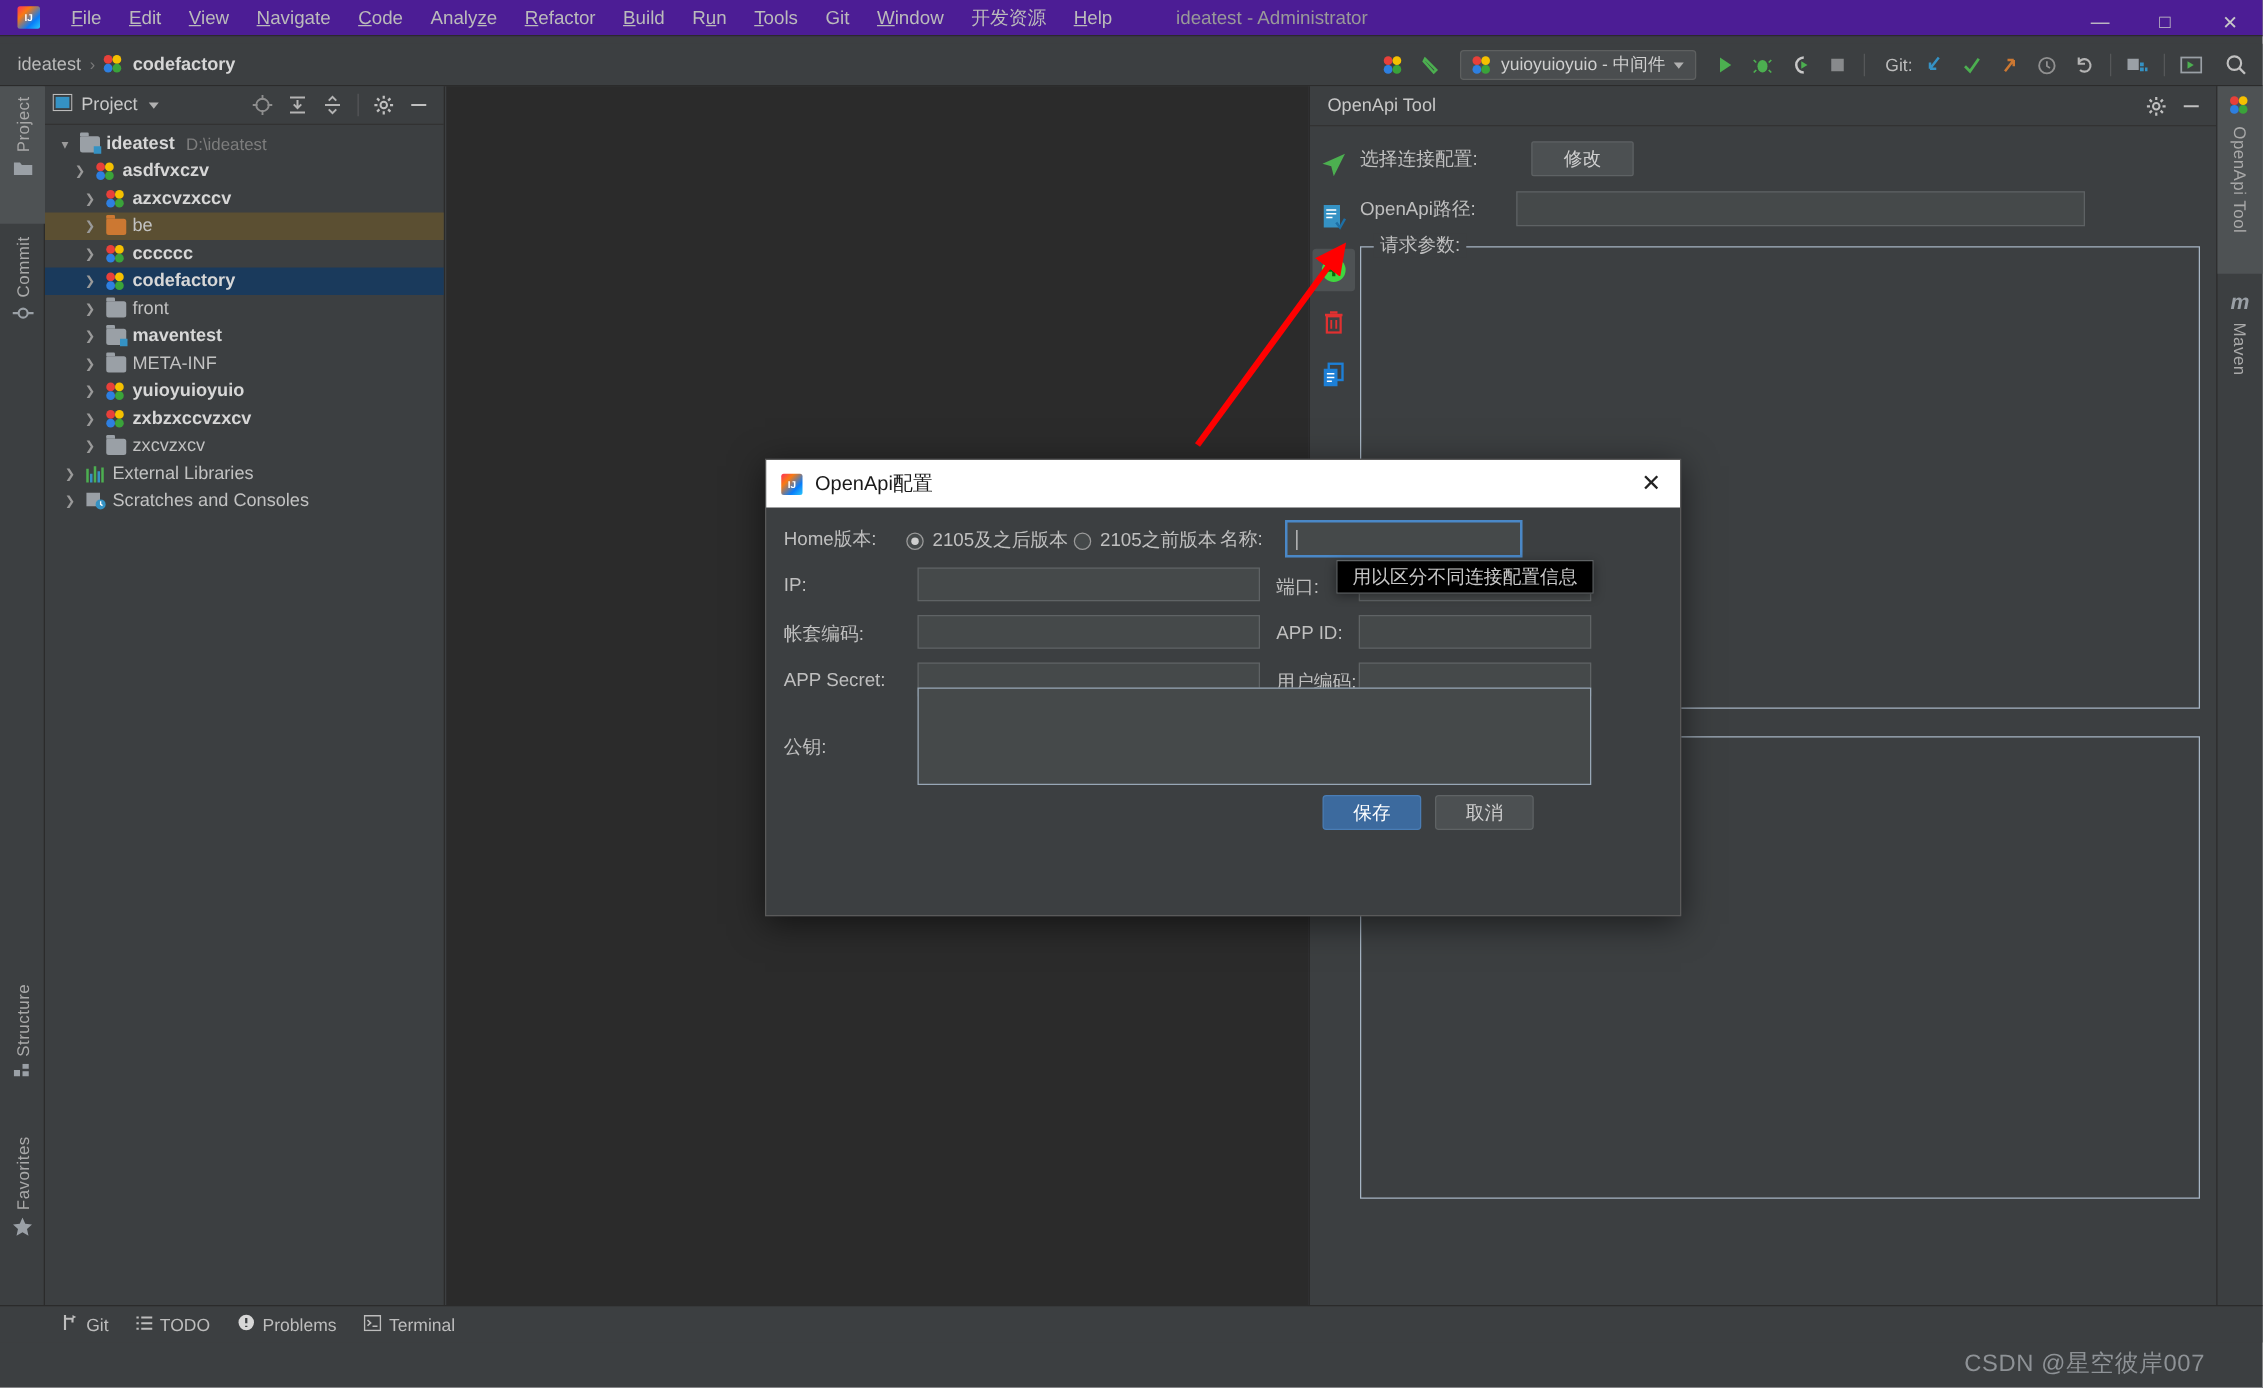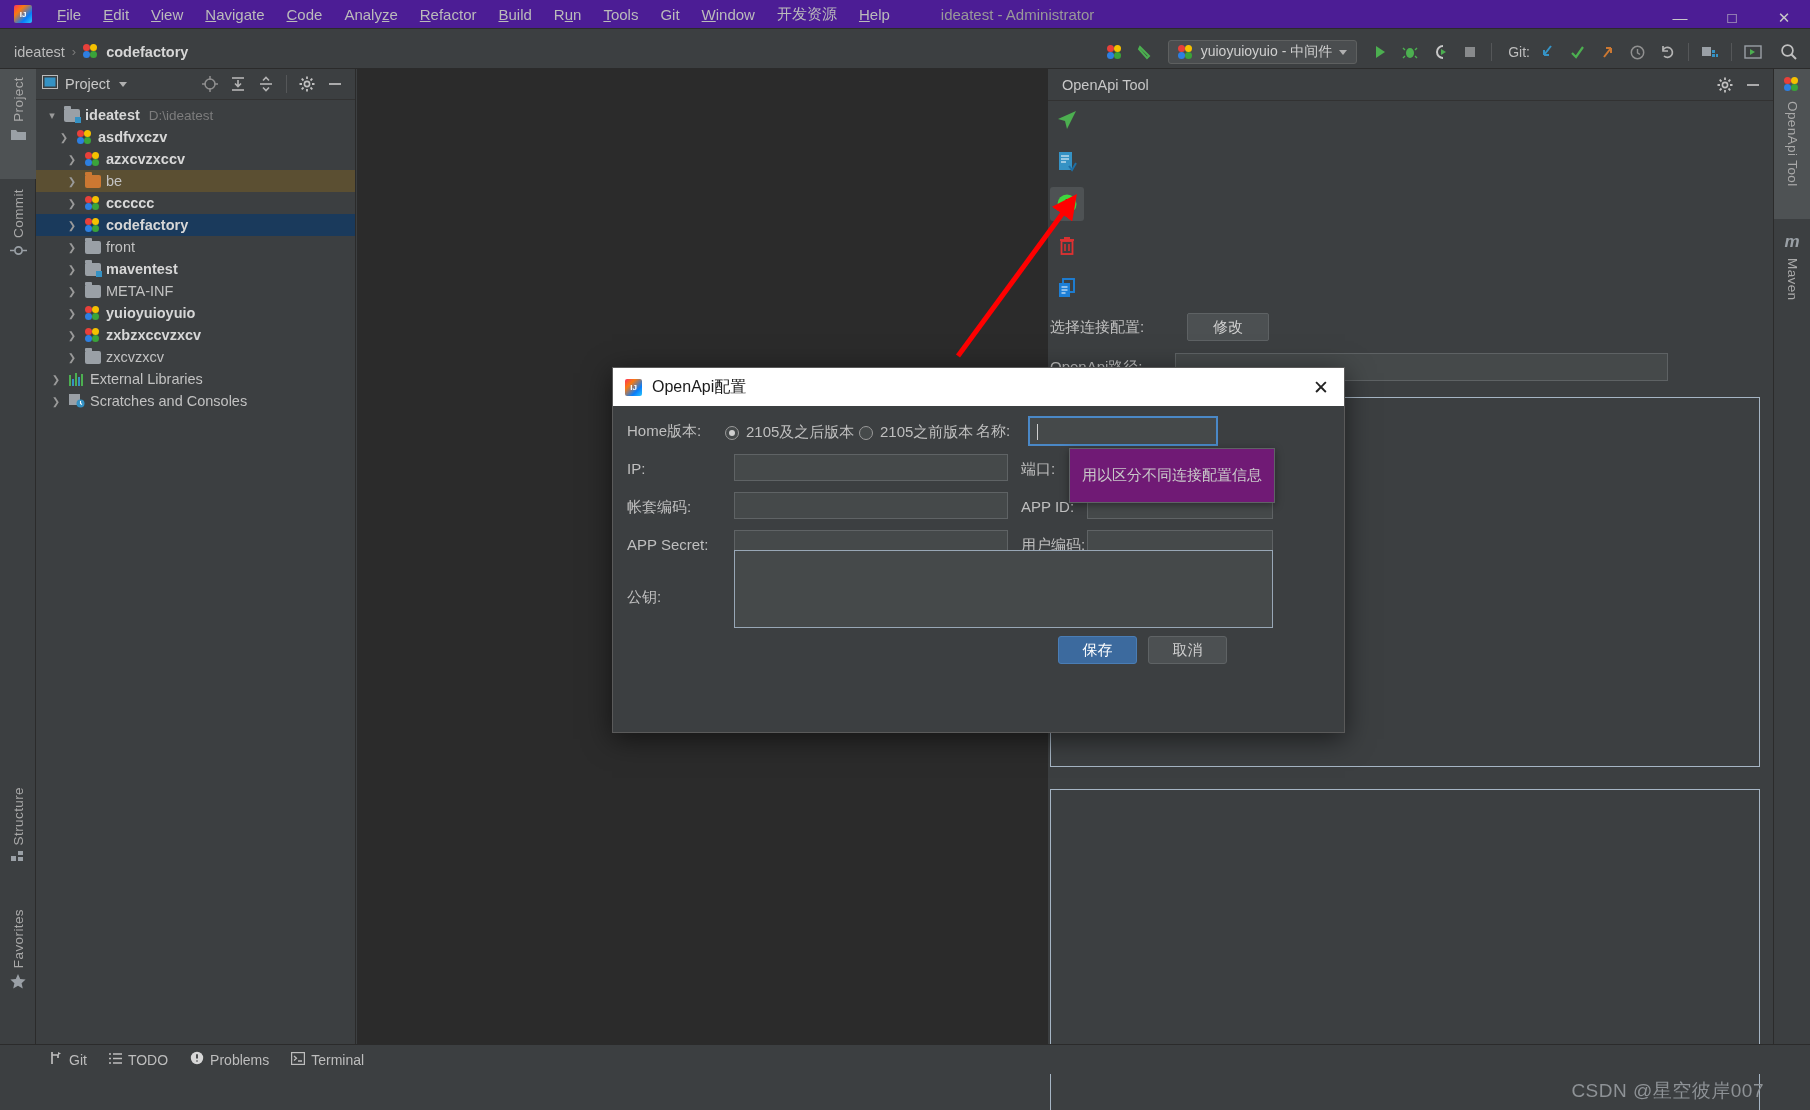--- a/index.html
+++ b/index.html
@@ -147,21 +147,21 @@
   #oapanel {
     position:absolute; left:1047px; top:69px; width:726px; height:975px;
     background:#3c3f41; border-left:1px solid #2b2b2b;
   }
   #oa-header {
     height:32px; display:flex; align-items:center; padding-left:14px;
     border-bottom:1px solid #323232; position:relative;
   }
   #oa-title { color:#c8c8c8; font-size:14.5px; }
   #oa-header .hdr-tools { position:absolute; right:6px; top:0; height:32px; display:flex; align-items:center; }
-  #oa-body { position:absolute; left:0; top:24px; width:726px; height:943px; display:flex;flex-direction:column; }
+  #oa-body { position:absolute; left:0; top:36px; width:726px; height:943px; display:flex; }
   #oa-actionbar {
     width:38px; padding-top:10px; display:flex; flex-direction:column; align-items:center; gap:8px;
   }
   .oa-act { width:34px;height:34px; display:flex; align-items:center; justify-content:center; border-radius:3px; }
   .oa-act.active { background:#4e5254; }
   #oa-content { flex:1; padding: 8px 12px 0 2px; position:relative; }
   .oa-row { display:flex; align-items:center; margin-bottom: 12px; }
   .oa-lbl { color:#bfbfbf; font-size:15px; width:125px; flex:0 0 auto; }
   .oa-field {
     flex:1; height:28px; background:#45494a; border:1px solid #5e6264;
@@ -238,22 +238,22 @@
   .d-input {
     background:#45494a; border:1px solid #5f6365; height:27px;
   }
   .d-input.focus { border:2px solid #4a88c7; background:#45494a; }
   .radio {
     width:14px;height:14px;border-radius:50%; border:1px solid #9a9a9a; background:#45494a;
     display:inline-flex;align-items:center;justify-content:center; flex:0 0 auto;
   }
   .radio.on::after { content:""; width:6px;height:6px;border-radius:50%;background:#cfcfcf; }
   #tooltip {
-    position:absolute; background:#701a75; border:1px solid #5f6365;
-    color:#c9c9c9; font-size:15px; padding:17px 12px; white-space:nowrap;
+    position:absolute; background:#000000; border:1px solid #5f6365;
+    color:#c9c9c9; font-size:15px; padding:3px 12px; white-space:nowrap;
     box-shadow: 0 2px 8px rgba(0,0,0,0.4);
   }
   .d-btn {
     height:28px; min-width:78px; border-radius:3px; font-size:15px;
     display:flex; align-items:center; justify-content:center;
   }
   .d-btn.primary { background:#3c6a9e; border:1px solid #4a7db5; color:#ffffff; }
   .d-btn.normal { background:#4c5052; border:1px solid #5f6365; color:#cfcfcf; }
   .caret-sm { width:0;height:0;border-left:5px solid transparent;border-right:5px solid transparent;border-top:5px solid #b4b4b4; }
 </style>

